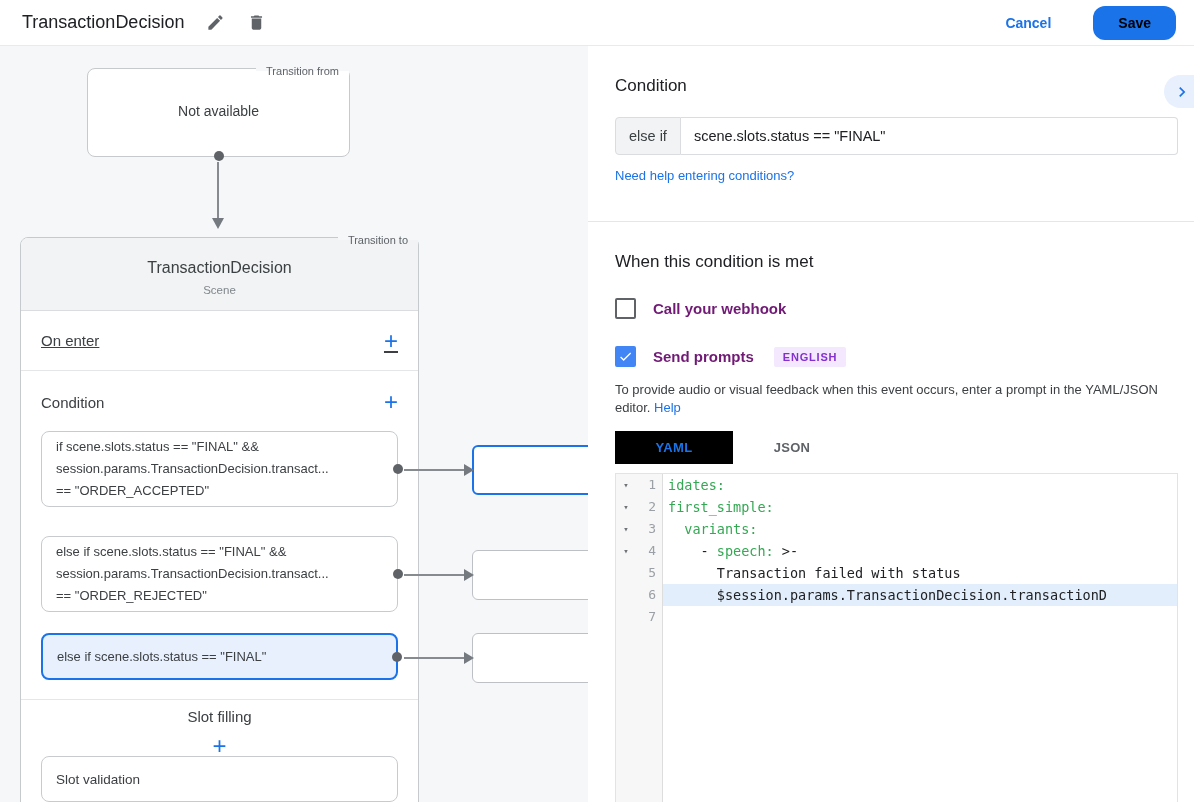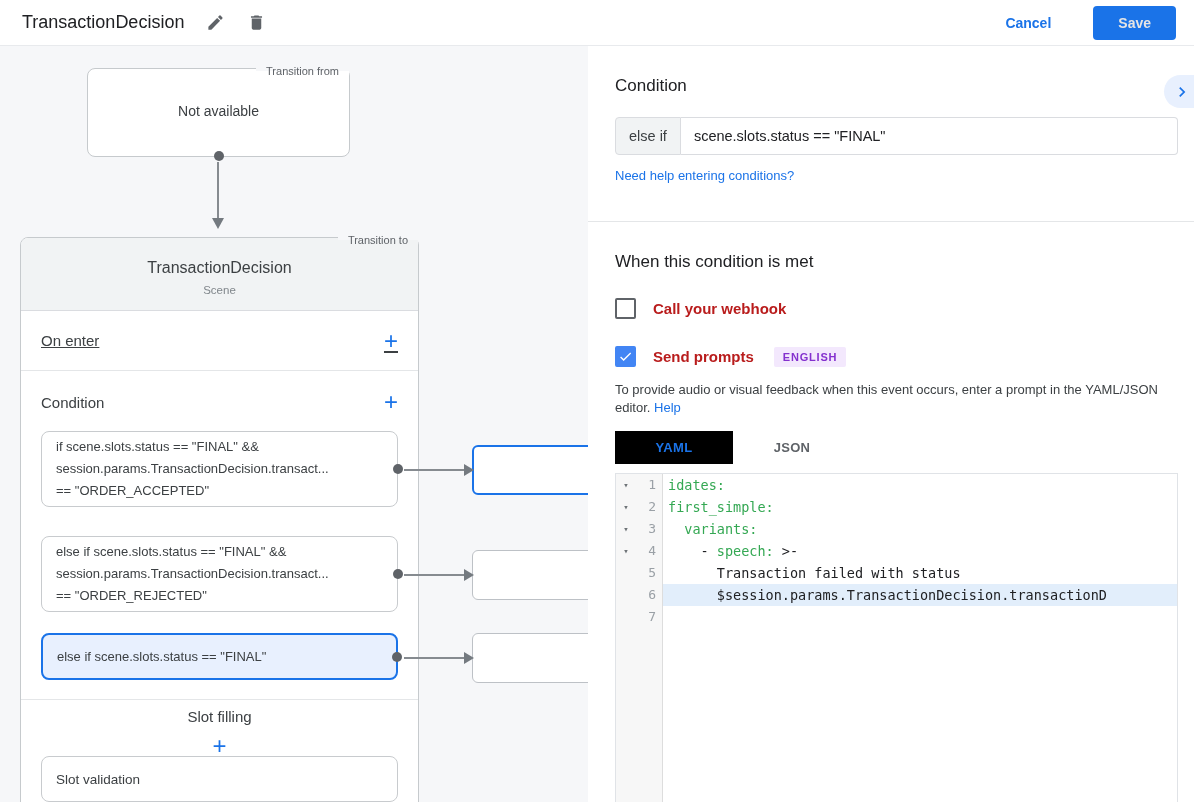--- a/index.html
+++ b/index.html
@@ -10,22 +10,22 @@
   .topbar { position:absolute; top:0; left:0; right:0; height:46px; background:#fff;
             border-bottom:1px solid #e8eaed; display:flex; align-items:center;
             padding:0 18px 0 22px; z-index:6; }
   .page-title { font-size:18px; color:#202124; }
   .icon-btn { background:none; border:none; padding:0; margin-left:22px; cursor:pointer;
               color:#5f6368; display:flex; align-items:center; }
   .icon-btn svg { width:19px; height:19px; fill:currentColor; }
   .topbar-spacer { flex:1; }
   .cancel-btn { background:none; border:none; color:#1a73e8; font-size:14px; font-weight:700;
                 font-family:inherit; cursor:pointer; margin-right:36px; }
-  .save-btn { background:#1a73e8; border:none; color:#e5e5e5; font-size:14px; font-weight:700;
-              font-family:inherit; border-radius:4px; padding:9px 25px; cursor:pointer; }
+  .save-btn { background:#1a73e8; border:none; color:#000000; font-size:14px; font-weight:700;
+              font-family:inherit; border-radius:12px; padding:9px 25px; cursor:pointer; }
 
   
   .canvas { position:absolute; top:46px; left:0; width:588px; height:756px;
             background:#f6f7f9; overflow:hidden; }
 
   .fieldset-box { position:absolute; background:#fff; border:1px solid #c6cacd; border-radius:8px; }
   .legend { position:absolute; top:-8px; left:0; right:0; text-align:right; z-index:2; }
   .legend span { display:inline-block; font-size:11px; color:#5f6368; padding:0 10px; }
   .legend-from span { background:linear-gradient(#f6f7f9 50%, #ffffff 50%); }
   .legend-to span { background:linear-gradient(#f6f7f9 50%, #f1f3f4 50%); }
@@ -104,21 +104,21 @@
   .when-head { margin-top:30px; }
 
   .check-row { display:flex; align-items:center; }
   .check-row.webhook { margin-top:26px; }
   .check-row.prompts { margin-top:27px; }
   .checkbox { width:21px; height:21px; border:2px solid #5f6368; border-radius:2px;
               background:#fff; cursor:pointer; flex:0 0 auto; }
   .checkbox.checked { background:#4285f4; border-color:#4285f4; display:flex;
                       align-items:center; justify-content:center; }
   .checkbox.checked svg { width:15px; height:15px; fill:#fff; }
-  .check-label { margin-left:17px; font-size:15px; font-weight:700; color:#b91c1c; }
+  .check-label { margin-left:17px; font-size:15px; font-weight:700; color:#701a75; }
   .badge { margin-left:20px; background:#f3e8fd; color:#8430ce; font-size:11px; font-weight:700;
            letter-spacing:0.8px; padding:4px 9px; border-radius:2px; }
   .hint { margin-top:14px; font-size:13px; color:#3c4043; line-height:17.5px; max-width:575px; }
   .hint a { color:#1a73e8; text-decoration:none; cursor:pointer; }
 
   .tabs { display:flex; margin-top:15px; }
   .tab { width:118px; height:33px; display:flex; align-items:center; justify-content:center;
          font-size:13px; font-weight:700; letter-spacing:0.3px; color:#5f6368; cursor:pointer; }
   .tab.active { background:#000000; color:#1a73e8; }
 

